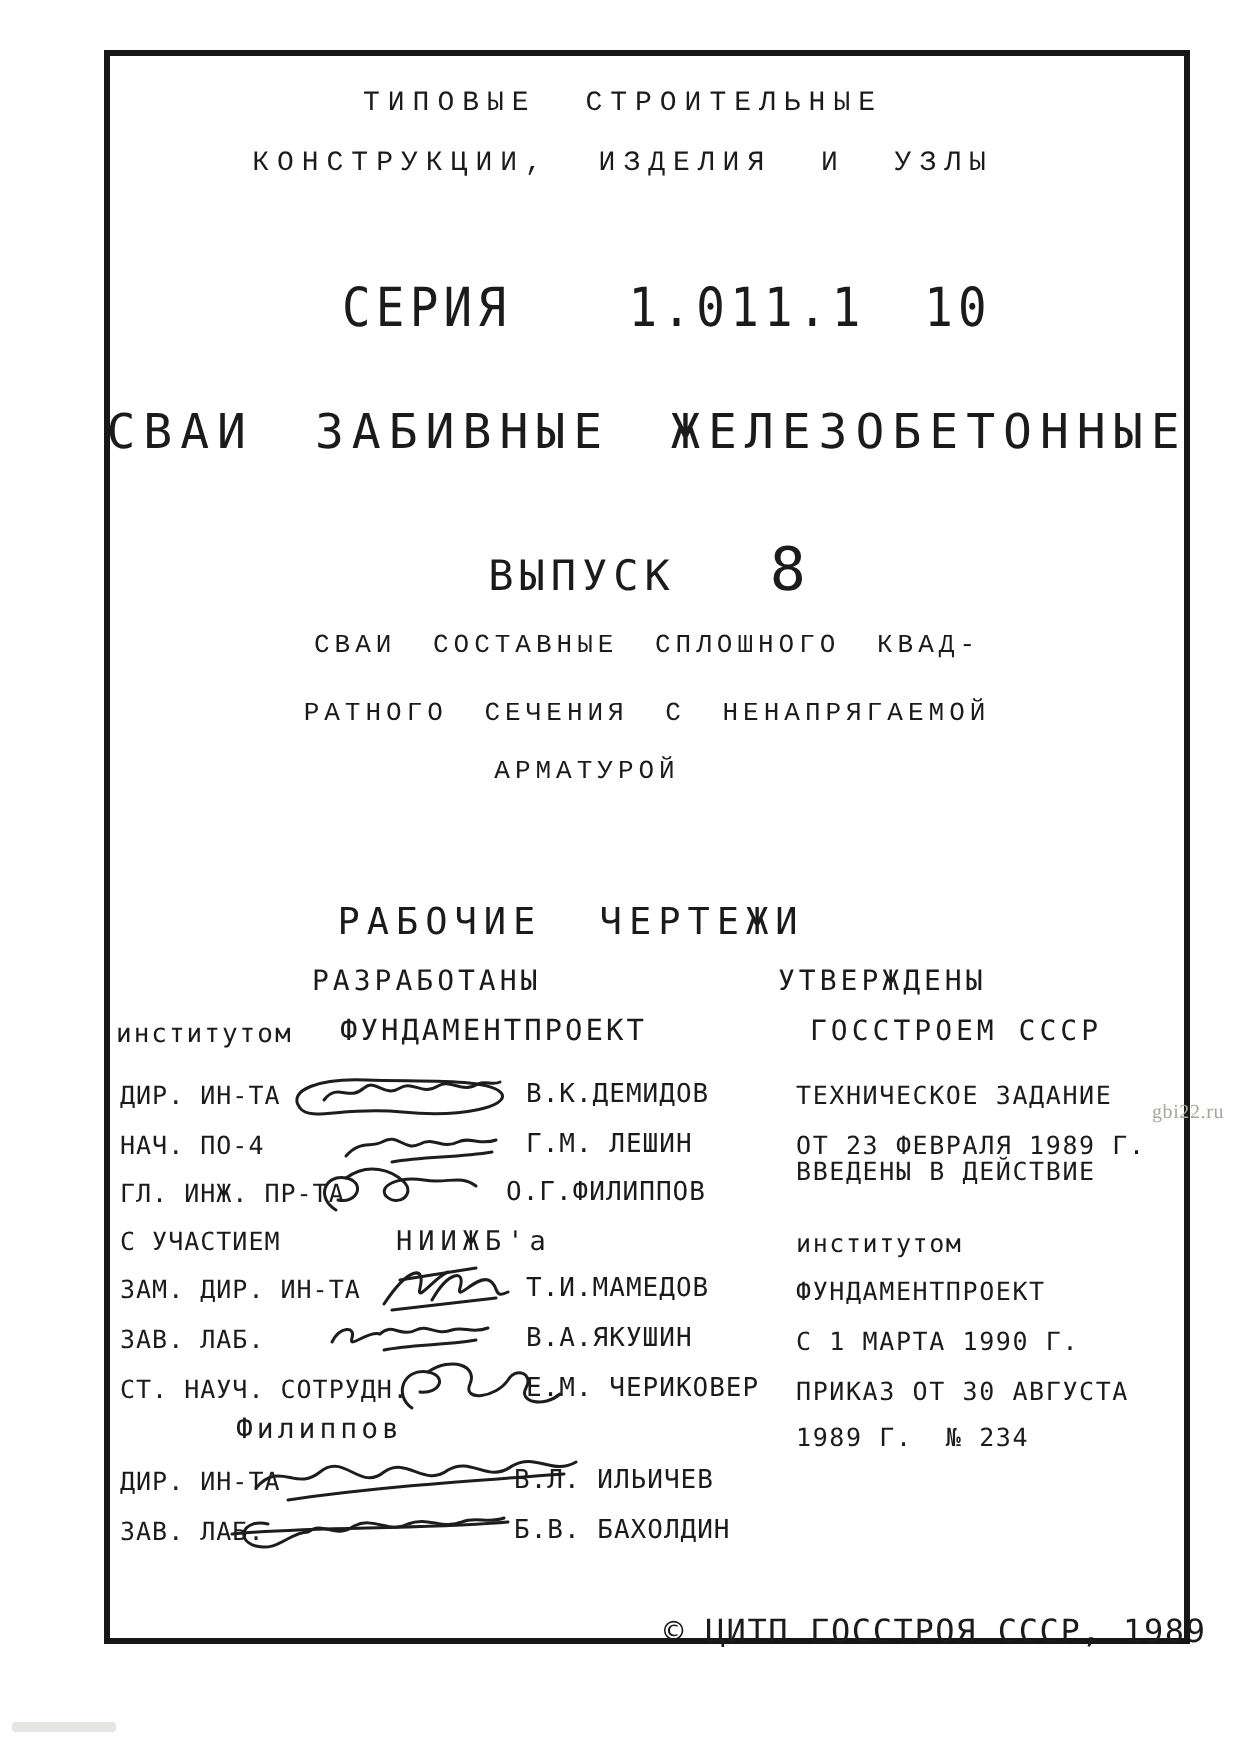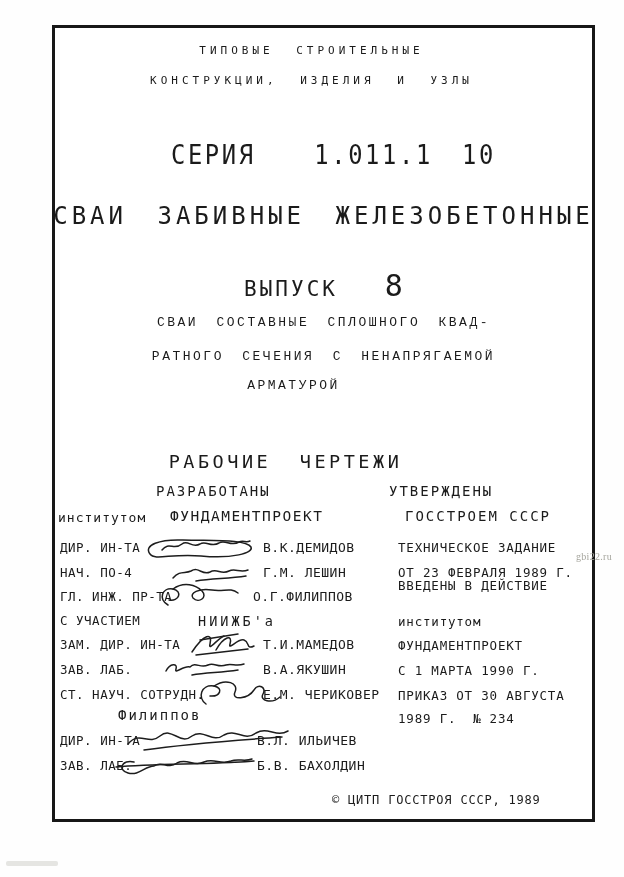--- a/index.html
+++ b/index.html
@@ -8,36 +8,36 @@
     background:#fefefe;color:#1b1b1b;
     font-family:"DejaVu Sans Mono","Liberation Mono",monospace;
   }
   .box{
     position:absolute;left:52px;top:25px;width:543px;height:797px;
     border:3px solid #171717;box-sizing:border-box;background:#fff;
   }
   .l{position:absolute;white-space:pre;line-height:1.1;}
   .c{left:52px;width:543px;text-align:center;}
   .u{text-transform:uppercase;}
-  .h13{font-size:11px;letter-spacing:4px;word-spacing:12px;}
+  .h13{font-size:14px;letter-spacing:4px;word-spacing:12px;font-family:Liberation Mono, monospace;}
   .series{font-size:27px;letter-spacing:3px;word-spacing:14px;transform:translateX(10px) scaleX(.88);}
   .subject{font-size:24px;letter-spacing:4px;word-spacing:12px;}
   .vyp{font-size:21px;letter-spacing:3px;}
   .num8{font-size:30px;letter-spacing:0;}
   .it{font-size:13px;letter-spacing:2.5px;word-spacing:8px;font-family:Liberation Mono, monospace;}
   .it3{transform:translateX(-30px);}
   .dt{font-size:18.5px;letter-spacing:3.5px;word-spacing:14px;transform:translateX(-38px);}
   .ch{font-size:14px;letter-spacing:2px;text-align:center;}
   .orgp{font-size:13px;letter-spacing:1px;}
   .orgn{font-size:14.5px;letter-spacing:1.5px;}
   .row{position:absolute;left:0;top:0;width:512px;height:26px;}
   .rt{position:absolute;font-size:12.5px;letter-spacing:.5px;white-space:pre;}
   .nm{position:absolute;font-size:13px;letter-spacing:.5px;white-space:pre;}
   .rc{font-size:12.5px;letter-spacing:.8px;}
-  .cw{font-size:12px;letter-spacing:.8px;}
+  .cw{font-size:16px;letter-spacing:.8px;margin-top:13px;}
   svg.sig{position:absolute;overflow:visible;}
   svg.sig path{fill:none;stroke:#1d1d1d;stroke-width:1.5;stroke-linecap:round;}
   .wm-right{position:absolute;left:576px;top:551px;font-size:10px;color:#a6a69e;
     font-family:Liberation Serif, serif;letter-spacing:.3px;}
   .wm-bl{position:absolute;left:6px;top:861px;width:52px;height:5px;background:#cfcfca;
     opacity:.55;border-radius:2px;}
 </style>
 </head>
 <body>
 

